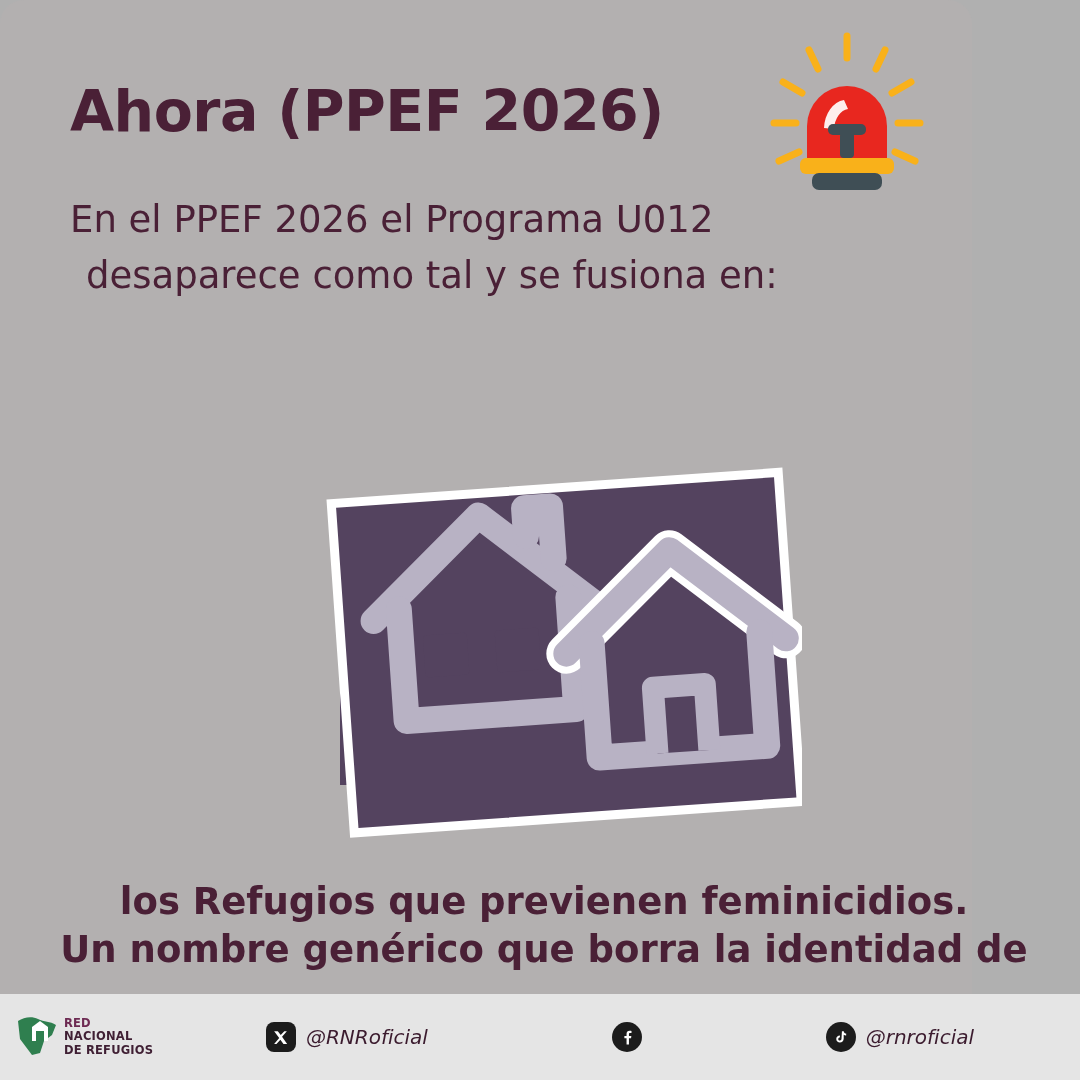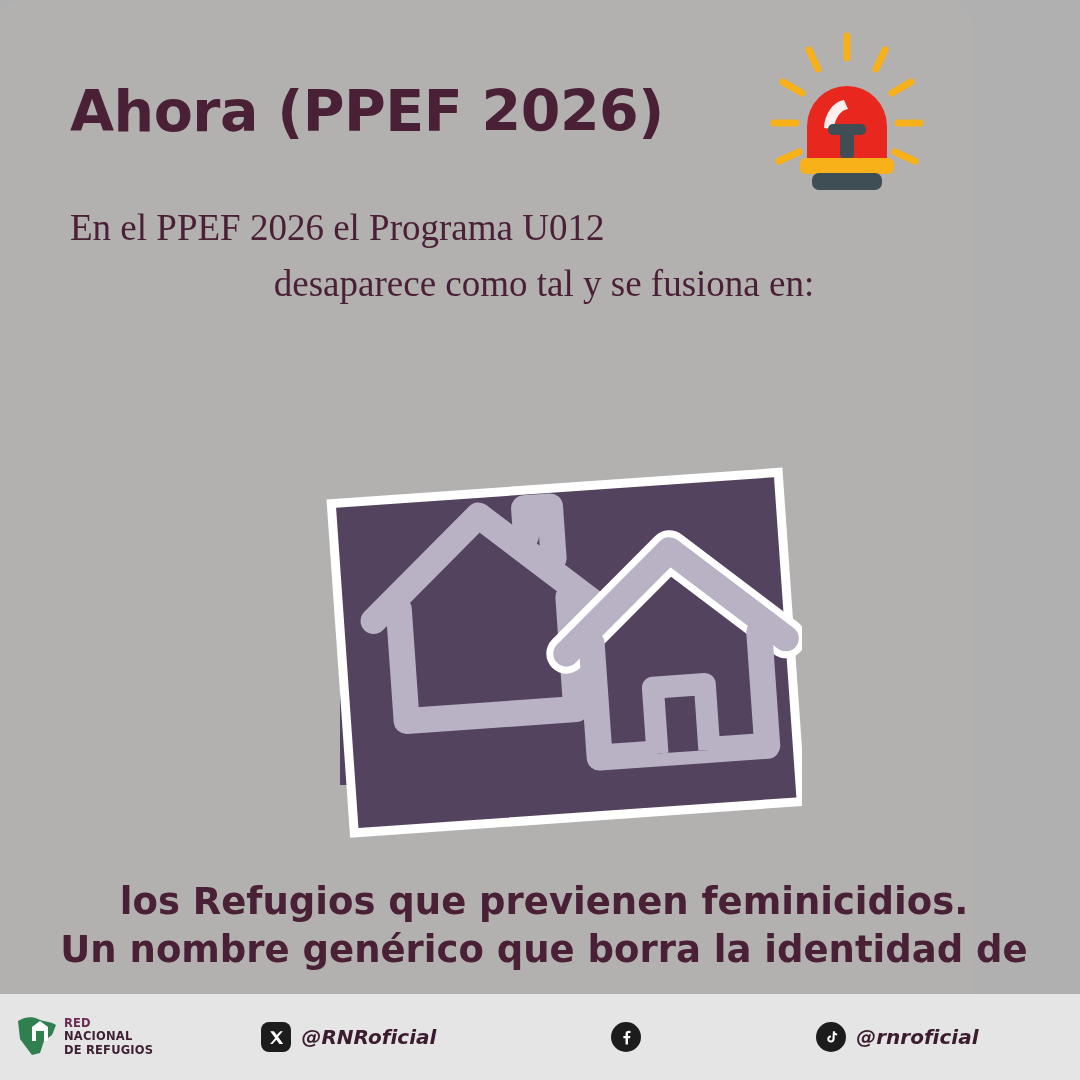--- a/index.html
+++ b/index.html
@@ -41,31 +41,31 @@
     left: 752px;
     top: 28px;
     width: 190px;
     height: 165px;
   }
 
   
   .intro {
     position: absolute;
     left: 70px;
-    top: 200px;
+    top: 192px;
     width: 948px;
     font-size: 37px;
     line-height: 1.52;
     color: #4a2036;
     text-align: justify;
-    font-family: Liberation Serif, serif;
   }
   .intro .line2 {
     display: block;
-    text-align: center;
+    text-align: left;
+    margin-left: 16px;
   }
 
   
   .quote {
     position: absolute;
     left: 70px;
     top: 340px;
     width: 948px;
     font-size: 36px;
     font-weight: bold;
@@ -134,21 +134,21 @@
     justify-content: space-around;
     padding-right: 14px;
   }
   .social {
     display: flex;
     align-items: center;
     gap: 10px;
   }
   .social .handle {
     font-size: 20px;
-    font-weight: bold;
+    font-weight: normal;
     color: #3b1b2e;
     font-style: italic;
   }
   .sicon {
     width: 30px;
     height: 30px;
     border-radius: 8px;
     display: flex;
     align-items: center;
     justify-content: center;

